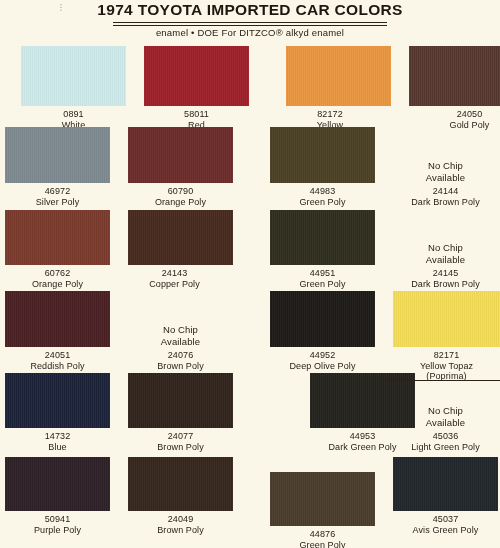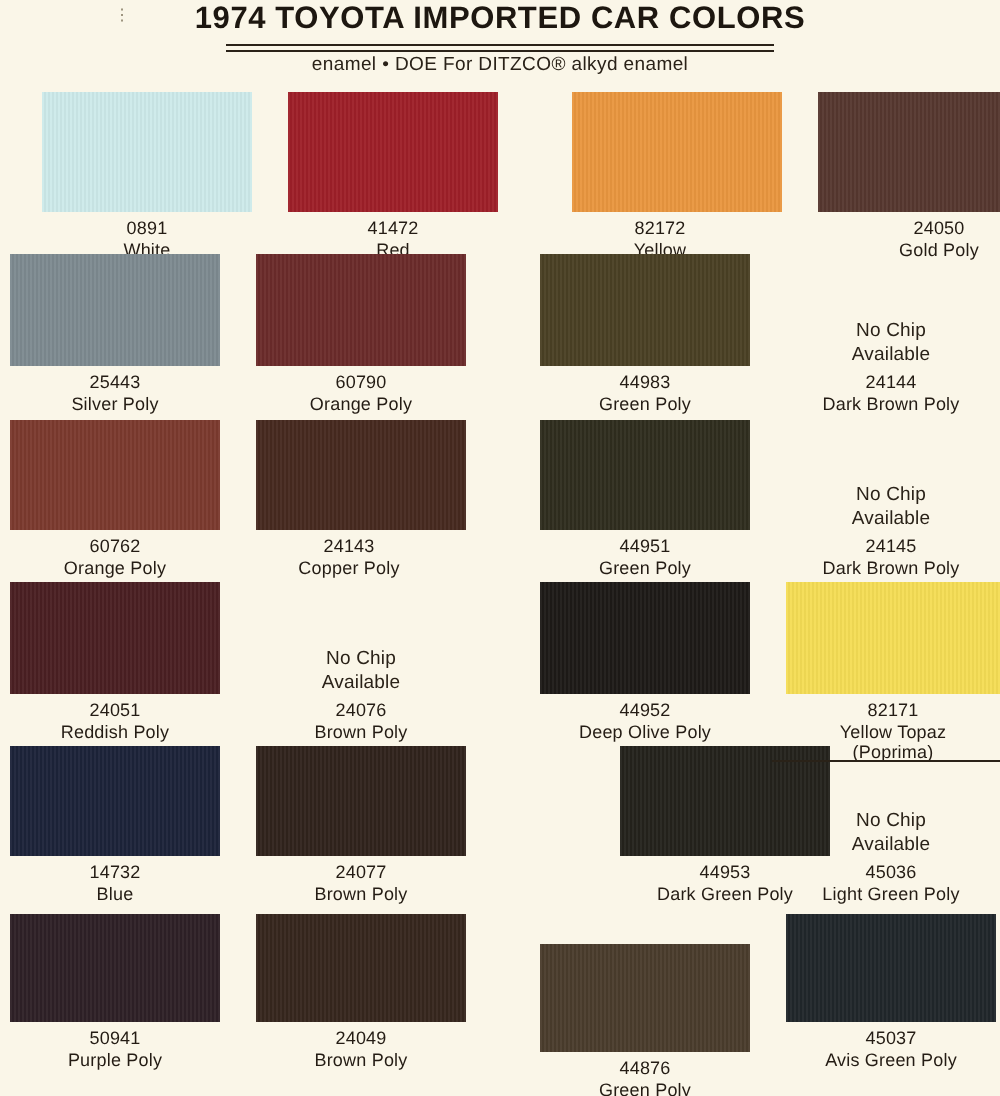--- a/index.html
+++ b/index.html
@@ -165,21 +165,21 @@
         <div class="cell" style="left: 5px; width: 105px;">
           <div class="chip" style="width: 105px; height: 60px; background: rgb(205, 234, 234);"></div>
           <div class="caption">
             <span class="code">0891</span>
             <span class="name">White</span>
           </div>
         </div>
         <div class="cell" style="left: 128px; width: 105px;">
           <div class="chip" style="width: 105px; height: 60px; background: rgb(158, 31, 40);"></div>
           <div class="caption">
-            <span class="code">41472</span>
+            <span class="code">58011</span>
             <span class="name">Red</span>
           </div>
         </div>
         <div class="cell" style="left: 270px; width: 88px;">
           <div class="chip" style="width: 105px; height: 60px; background: rgb(233, 150, 63);"></div>
           <div class="caption">
             <span class="code">82172</span>
             <span class="name">Yellow</span>
           </div>
         </div>
@@ -188,21 +188,21 @@
           <div class="caption">
             <span class="code">24050</span>
             <span class="name">Gold Poly</span>
           </div>
         </div>
       </div>
       <div class="row" style="position: absolute; left: 0px; top: 85px; height: 84px;">
         <div class="cell" style="left: 5px; width: 105px;">
           <div class="chip" style="width: 105px; height: 56px; background: rgb(125, 138, 144);"></div>
           <div class="caption">
-            <span class="code">25443</span>
+            <span class="code">46972</span>
             <span class="name">Silver Poly</span>
           </div>
         </div>
         <div class="cell" style="left: 128px; width: 105px;">
           <div class="chip" style="width: 105px; height: 56px; background: rgb(107, 43, 42);"></div>
           <div class="caption">
             <span class="code">60790</span>
             <span class="name">Orange Poly</span>
           </div>
         </div>

